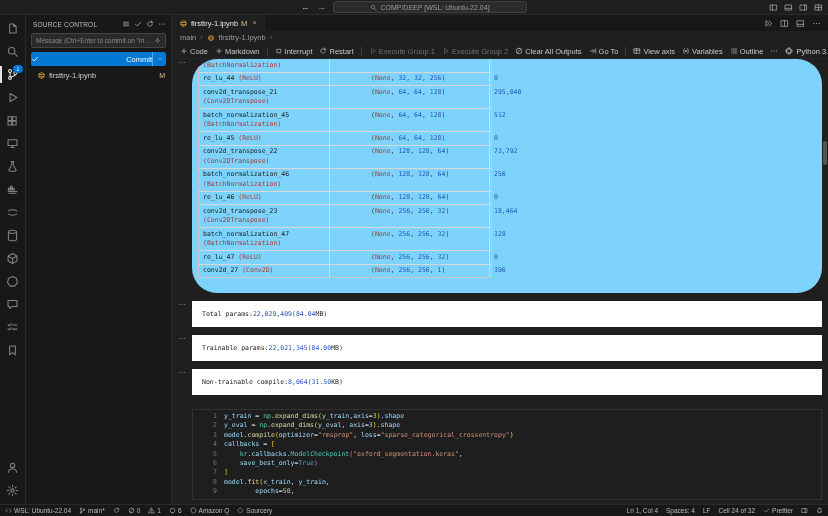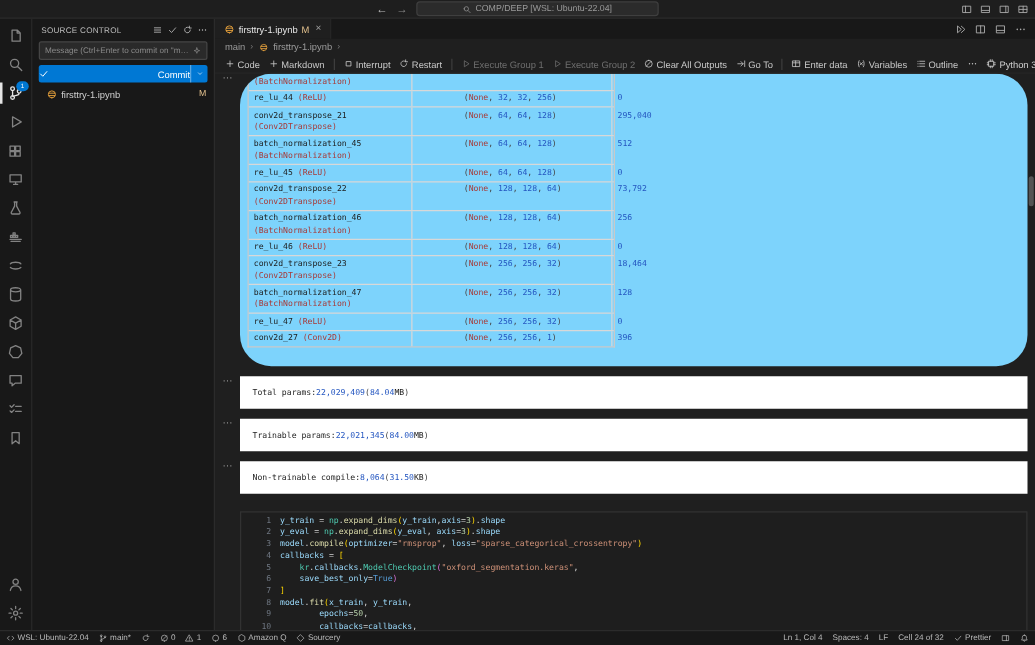--- a/index.html
+++ b/index.html
@@ -460,21 +460,21 @@
               </span>
               <span>Go To</span>
             </span>
             <span class="tsep"></span>
             <span class="titem">
               <span class="icn">
                 <svg viewBox="0 0 16 16">
                   <path d="M2.5 3.5h11v9h-11zM2.5 6.5h11M7 3.5v9"></path>
                 </svg>
               </span>
-              <span>Enter data</span>
+              <span>View axis</span>
             </span>
             <span class="titem">
               <span class="icn">
                 <svg viewBox="0 0 16 16">
                   <path d="M4.5 3C3 4.8 3 11.2 4.5 13M11.5 3c1.5 1.8 1.5 8.2 0 10M6 6.2l4 3.6M10 6.2l-4 3.6"></path>
                 </svg>
               </span>
               <span>Variables</span>
             </span>
             <span class="titem">
@@ -643,24 +643,20 @@
                 <span class="ctext"><span class="tk-b1">]</span></span>
               </div>
               <div class="cl">
                 <span class="lnum">8</span>
                 <span class="ctext"><span class="tk-v">model</span><span class="tk-p">.</span><span class="tk-f">fit</span><span class="tk-b1">(</span><span class="tk-v">x_train</span><span class="tk-p">, </span><span class="tk-v">y_train</span><span class="tk-p">,</span></span>
               </div>
               <div class="cl">
                 <span class="lnum">9</span>
                 <span class="ctext"><span class="tk-w">        </span><span class="tk-v">epochs</span><span class="tk-p">=</span><span class="tk-n">50</span><span class="tk-p">,</span></span>
               </div>
-              <div class="cl">
-                <span class="lnum">10</span>
-                <span class="ctext"><span class="tk-w">        </span><span class="tk-v">callbacks</span><span class="tk-p">=</span><span class="tk-v">callbacks</span><span class="tk-p">,</span></span>
-              </div>
             </div>
         </div>
         <div class="nb-scroll"></div>
       </div>
     </div>
   </div>
 
   <div class="statusbar">
     <div class="sb-left" id="sbLeft">
         <span class="sbi">

